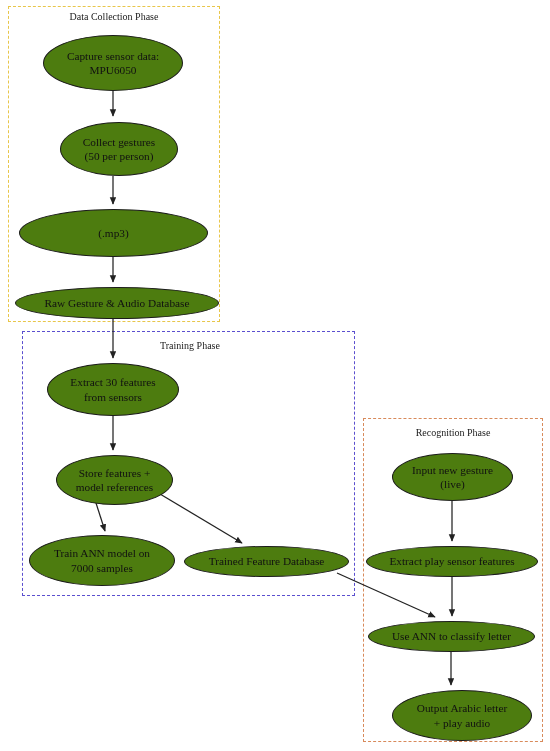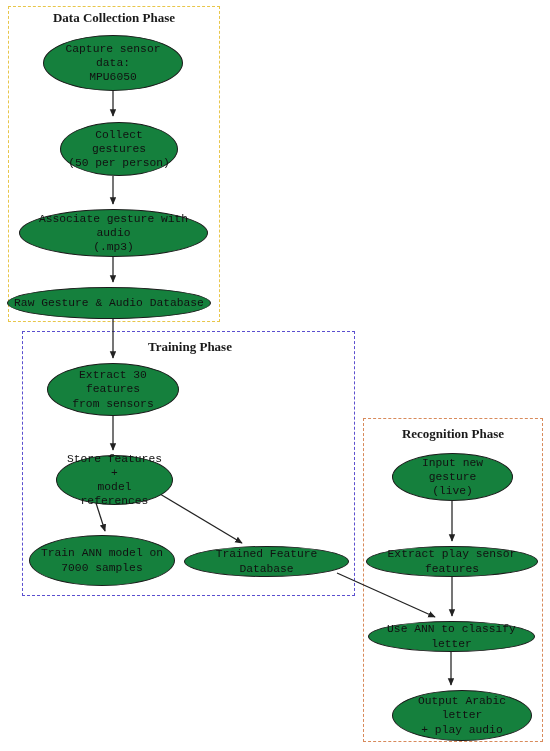--- a/index.html
+++ b/index.html
@@ -19,41 +19,39 @@
     overflow: hidden;
   }
   .phase-box {
     position: absolute;
     box-sizing: border-box;
     background: transparent;
   }
   .phase-label {
     position: absolute;
     text-align: center;
-    font-size: 13px;
+    font-size: 10px;
     color: #1a1a1a;
     white-space: nowrap;
     line-height: 1.1;
-    font-weight: bold;
   }
   .node {
     position: absolute;
     box-sizing: border-box;
     border: 1.15px solid #1b1b1b;
     border-radius: 50%;
-    background: #15803d;
+    background: #4d7c0f;
     display: flex;
     align-items: center;
     justify-content: center;
     text-align: center;
     color: #111111;
     font-size: 11.3px;
     line-height: 1.25;
     z-index: 3;
-    font-family: Liberation Mono, monospace;
   }
   .node span { display: block; padding: 0 6px; }
   svg.edges {
     position: absolute;
     left: 0; top: 0;
     width: 550px;
     height: 751px;
     z-index: 2;
     pointer-events: none;
   }
@@ -100,25 +98,24 @@
         </span>
       </div>
       <div class="node" style="left: 60px; top: 122px; width: 118px; height: 54px;">
         <span>
           <div>Collect gestures</div>
           <div>(50 per person)</div>
         </span>
       </div>
       <div class="node" style="left: 19px; top: 209px; width: 189px; height: 48px;">
         <span>
-          <div>Associate gesture with audio</div>
           <div>(.mp3)</div>
         </span>
       </div>
-      <div class="node" style="left: 7px; top: 287px; width: 204px; height: 32px;">
+      <div class="node" style="left: 15px; top: 287px; width: 204px; height: 32px;">
         <span>
           <div>Raw Gesture &amp; Audio Database</div>
         </span>
       </div>
       <div class="node" style="left: 47px; top: 363px; width: 132px; height: 53px;">
         <span>
           <div>Extract 30 features</div>
           <div>from sensors</div>
         </span>
       </div>

